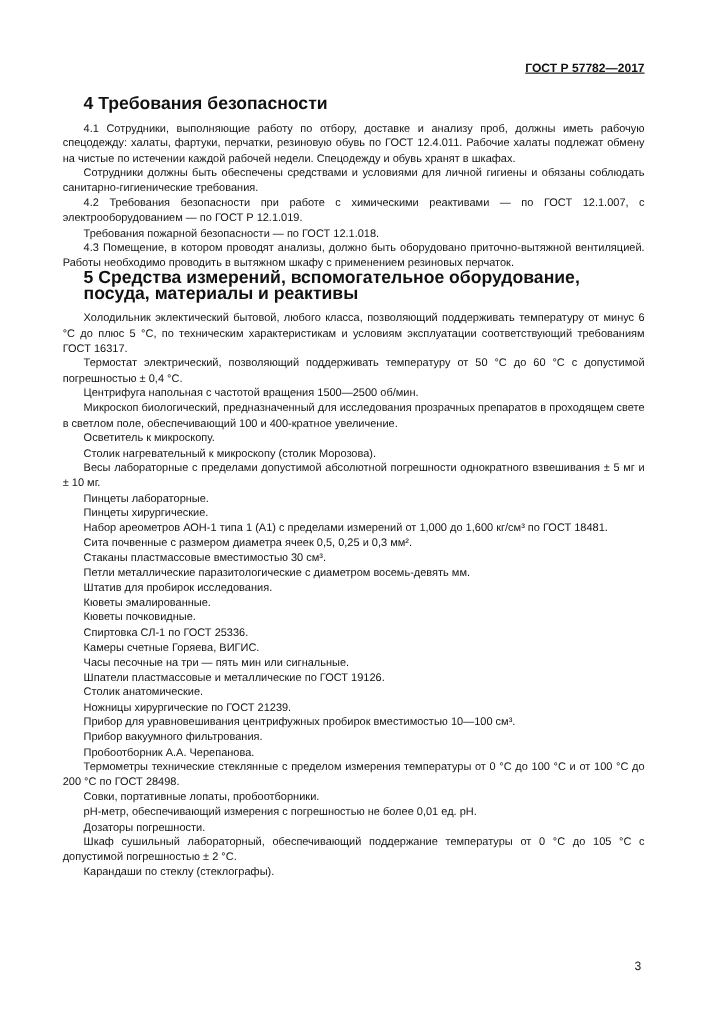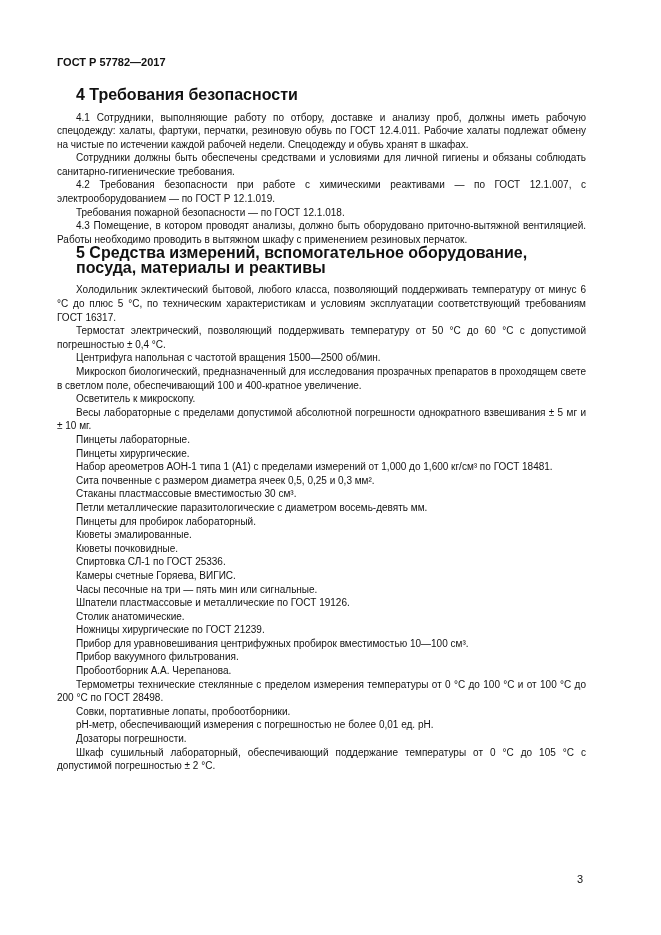--- a/index.html
+++ b/index.html
@@ -15,25 +15,26 @@
     color: #111111;
     overflow: hidden;
   }
   .page {
     position: absolute;
     top: 0; left: 0; right: 0; bottom: 0;
     padding: 55px 75px 0 57px;
     box-sizing: border-box;
   }
   .doc-header {
-    text-align: left;
+    text-align: right;
     font-weight: bold;
     font-size: 11px;
     line-height: 14px;
     margin-bottom: 19px;
+    text-decoration: underline;
   }
   .section-title {
     font-size: 16px;
     font-weight: bold;
     line-height: 14.5px;
     margin: 0 0 8px 0;
     padding-left: 19px;
     max-width: 460px;
   }
   .section-title.gap-above {
@@ -74,41 +75,43 @@
     </div>
 
   <h2 class="section-title gap-above">5 Средства измерений, вспомогательное оборудование, посуда, материалы и реактивы</h2>
 
   <div class="section-body">
       <p class="para">Холодильник эклектический бытовой, любого класса, позволяющий поддерживать температуру от минус 6 °С до плюс 5 °С, по техническим характеристикам и условиям эксплуатации соответствующий требованиям ГОСТ 16317.</p>
       <p class="para">Термостат электрический, позволяющий поддерживать температуру от 50 °С до 60 °С с допустимой погрешностью ± 0,4 °С.</p>
       <p class="para">Центрифуга напольная с частотой вращения 1500—2500 об/мин.</p>
       <p class="para">Микроскоп биологический, предназначенный для исследования прозрачных препаратов в проходящем свете в светлом поле, обеспечивающий 100 и 400-кратное увеличение.</p>
       <p class="para">Осветитель к микроскопу.</p>
+      <p class="para">Столик нагревательный к микроскопу (столик Морозова).</p>
       <p class="para">Весы лабораторные с пределами допустимой абсолютной погрешности однократного взвешивания ± 5 мг и ± 10 мг.</p>
       <p class="para">Пинцеты лабораторные.</p>
       <p class="para">Пинцеты хирургические.</p>
       <p class="para">Набор ареометров АОН-1 типа 1 (А1) с пределами измерений от 1,000 до 1,600 кг/см³ по ГОСТ 18481.</p>
       <p class="para">Сита почвенные с размером диаметра ячеек 0,5, 0,25 и 0,3 мм².</p>
       <p class="para">Стаканы пластмассовые вместимостью 30 см³.</p>
       <p class="para">Петли металлические паразитологические с диаметром восемь-девять мм.</p>
-      <p class="para">Пинцеты для пробирок лабораторный.</p>
+      <p class="para">Штатив для пробирок исследования.</p>
       <p class="para">Кюветы эмалированные.</p>
       <p class="para">Кюветы почковидные.</p>
       <p class="para">Спиртовка СЛ-1 по ГОСТ 25336.</p>
       <p class="para">Камеры счетные Горяева, ВИГИС.</p>
       <p class="para">Часы песочные на три — пять мин или сигнальные.</p>
       <p class="para">Шпатели пластмассовые и металлические по ГОСТ 19126.</p>
       <p class="para">Столик анатомические.</p>
       <p class="para">Ножницы хирургические по ГОСТ 21239.</p>
       <p class="para">Прибор для уравновешивания центрифужных пробирок вместимостью 10—100 см³.</p>
       <p class="para">Прибор вакуумного фильтрования.</p>
       <p class="para">Пробоотборник А.А. Черепанова.</p>
       <p class="para">Термометры технические стеклянные с пределом измерения температуры от 0 °С до 100 °С и от 100 °С до 200 °С по ГОСТ 28498.</p>
       <p class="para">Совки, портативные лопаты, пробоотборники.</p>
       <p class="para">рН-метр, обеспечивающий измерения с погрешностью не более 0,01 ед. рН.</p>
       <p class="para">Дозаторы погрешности.</p>
       <p class="para">Шкаф сушильный лабораторный, обеспечивающий поддержание температуры от 0 °С до 105 °С с допустимой погрешностью ± 2 °С.</p>
+      <p class="para">Карандаши по стеклу (стеклографы).</p>
     </div>
 
   <div class="page-number">3</div>
 
 </div>
 
 </body></html>

